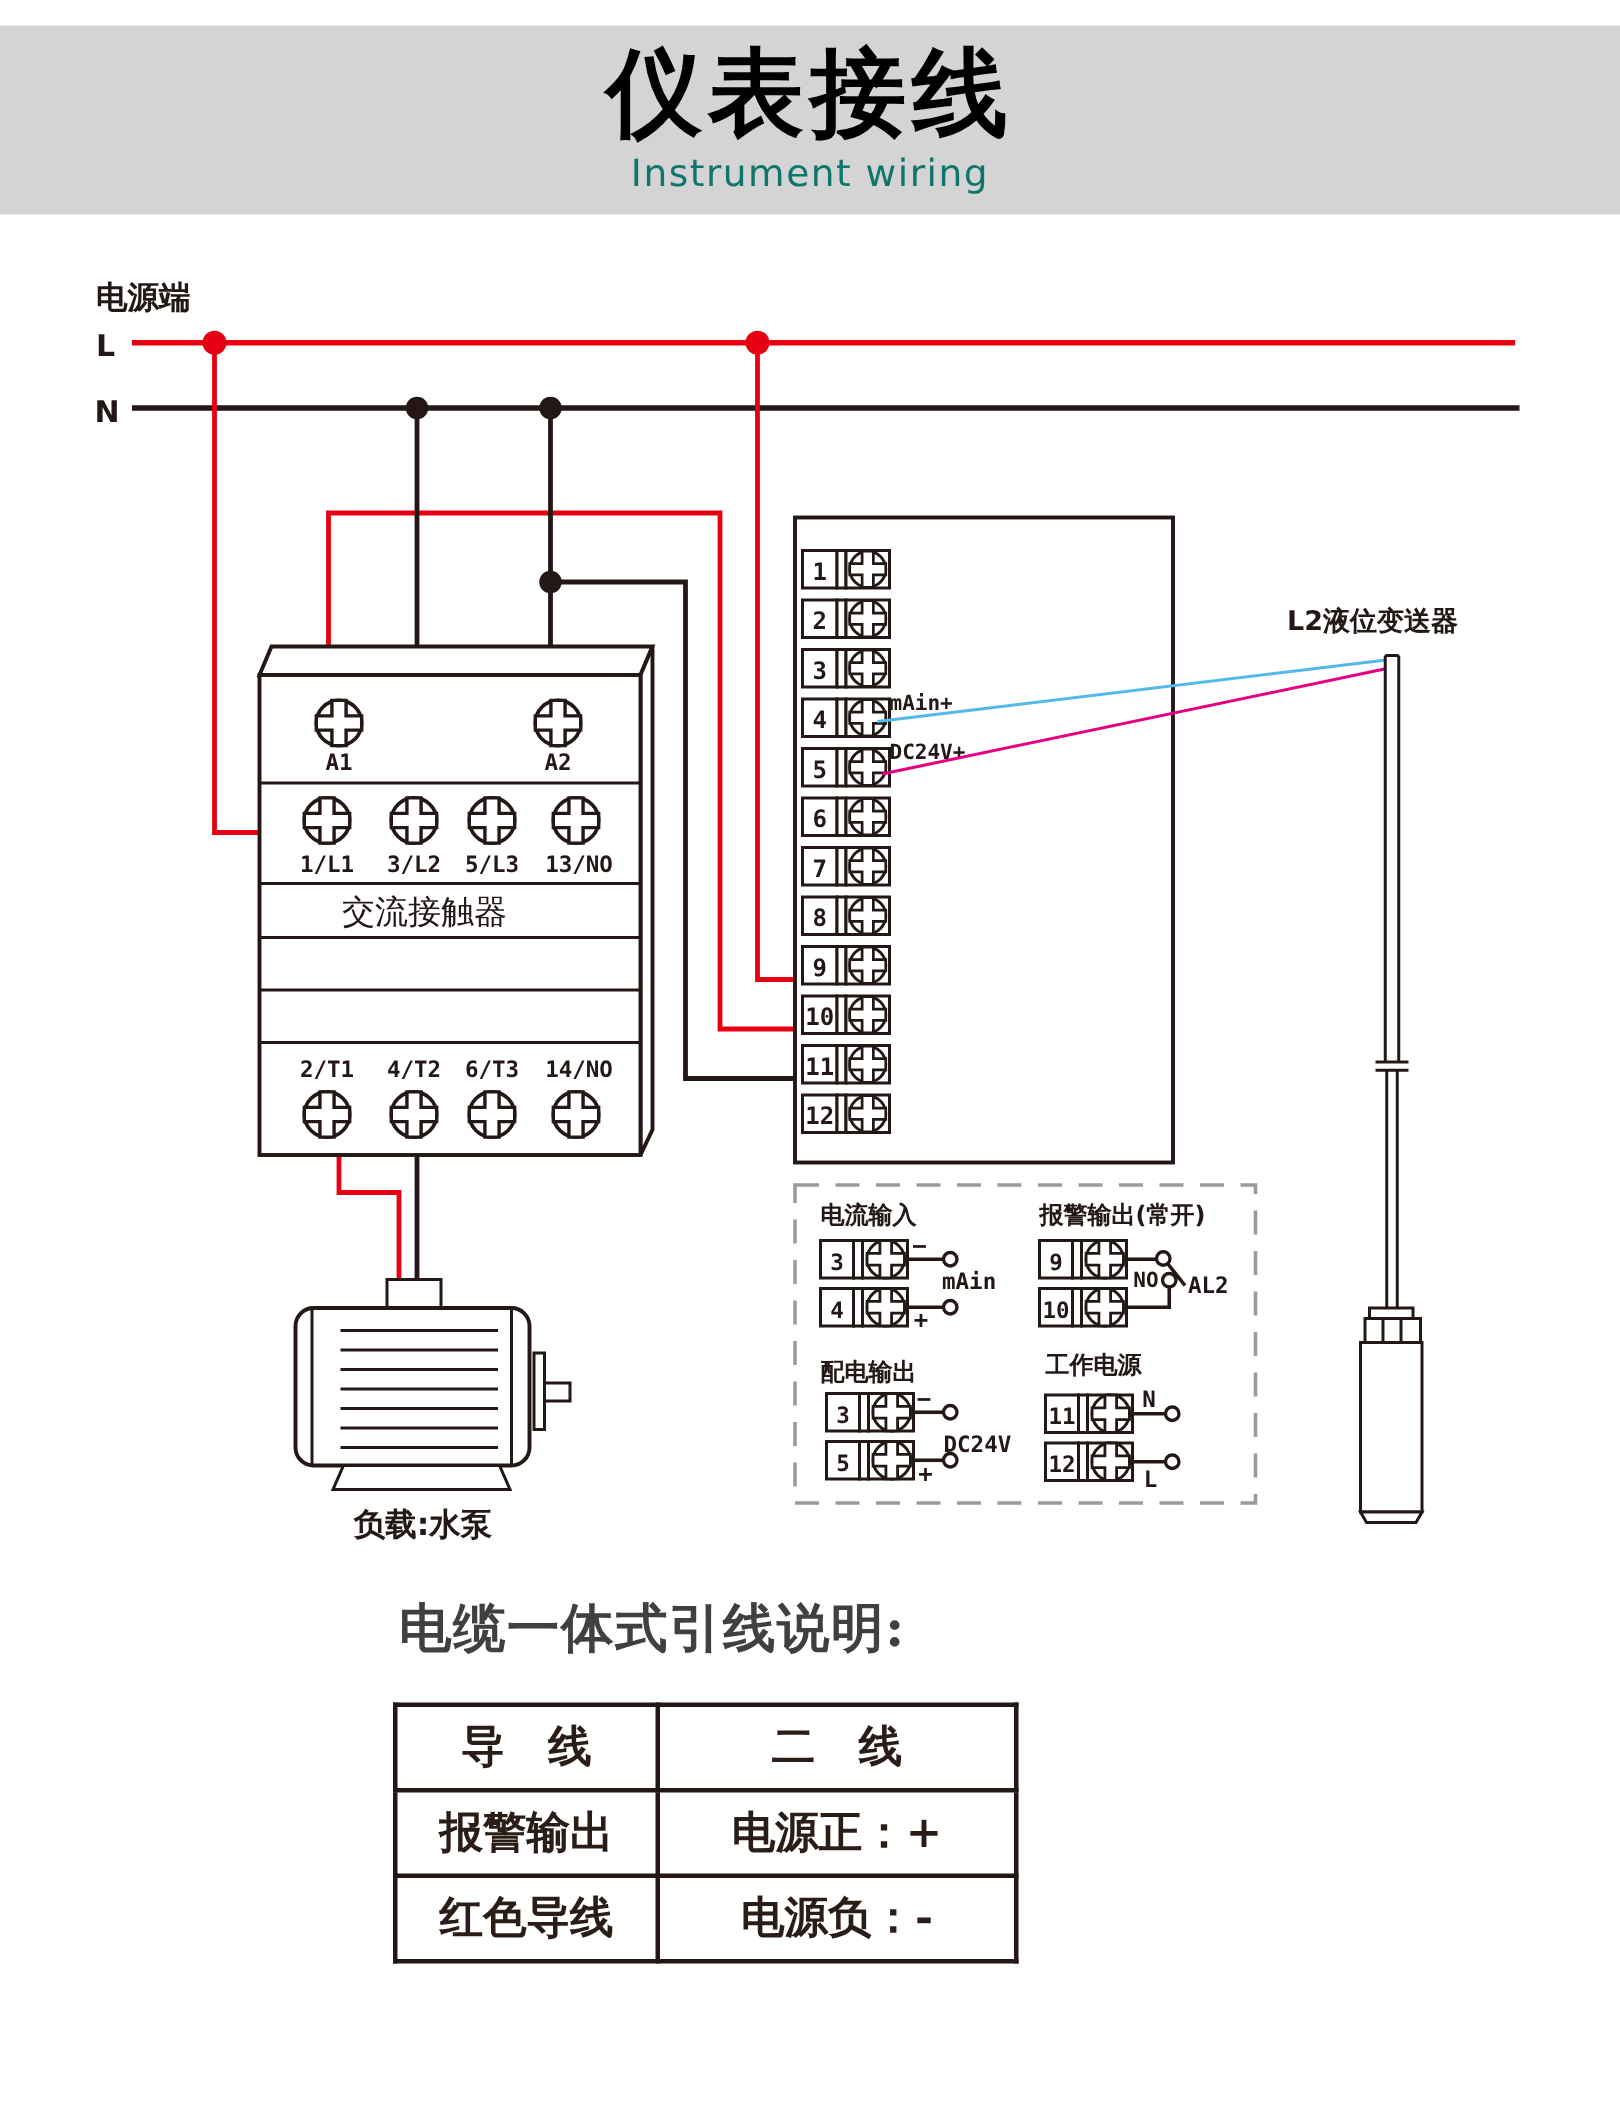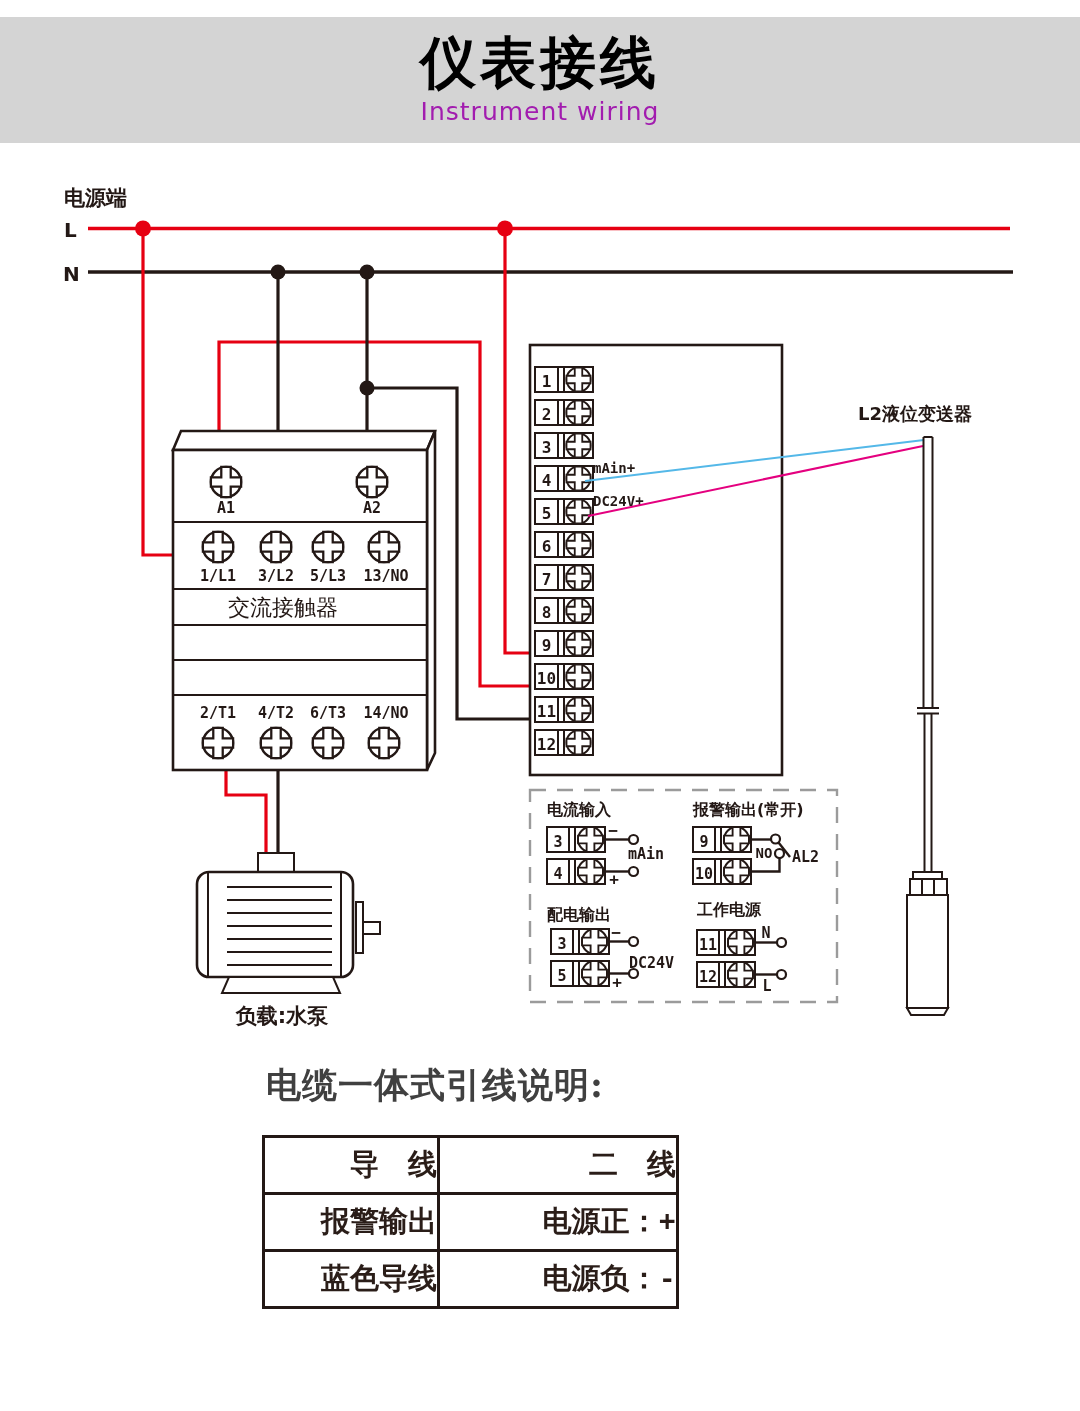--- a/index.html
+++ b/index.html
@@ -1,22 +1,22 @@
 <!DOCTYPE html>
 <html><head>
 <meta charset="utf-8">
 <style>
   html,body{margin:0;padding:0;background:#fff;}
   .page{position:relative;width:1080px;height:1411px;background:#ffffff;overflow:hidden;
         font-family:"DejaVu Sans",sans-serif;color:#231815;}
   
   .band{position:absolute;left:0;top:17px;width:1080px;height:126px;background:#d4d4d4;
         display:flex;flex-direction:column;align-items:center;justify-content:center;}
-  .band .title{font-size:56px;font-weight:bold;color:#000;letter-spacing:4px;line-height:1;}
-  .band .subtitle{font-size:25px;color:#a21caf;font-weight:normal;margin-top:6px;letter-spacing:1px;}
+  .band .title{font-size:64px;font-weight:bold;color:#000;letter-spacing:4px;line-height:1;}
+  .band .subtitle{font-size:25px;color:#0f766e;font-weight:normal;margin-top:6px;letter-spacing:1px;}
   
   .diagram{position:absolute;left:0;top:0;width:1080px;height:1411px;}
   
   .w{fill:none;stroke-width:3.2;stroke-linejoin:miter;stroke-linecap:butt;}
   .rd{stroke:#e60012;}
   .bk{stroke:#231815;}
   .mainline{stroke-width:3.6;}
   .box{fill:#fff;stroke:#231815;stroke-width:2.6;}
   .cell{fill:#fff;stroke:#231815;stroke-width:2;}
   .thin{fill:none;stroke:#231815;stroke-width:2;}
@@ -30,22 +30,22 @@
   text{fill:#231815;}
   .mono{font-family:"DejaVu Sans Mono",monospace;font-weight:bold;}
   .cjk{font-family:"DejaVu Sans",sans-serif;font-weight:bold;} .t14{font-size:14px;} .t15{font-size:15px;}
   .t16{font-size:16px;} .t18{font-size:18px;} .t21{font-size:21px;font-weight:600;}
   .serif{font-family:"DejaVu Serif",serif;}
   
   .note-title{position:absolute;left:266px;top:1062px;width:420px;
       font-family:"DejaVu Serif",serif;font-weight:bold;font-size:35px;color:#404040;letter-spacing:1px;}
   .wiretable{position:absolute;left:262px;top:1135px;border-collapse:collapse;table-layout:fixed;
       font-family:"DejaVu Serif",serif;font-size:29px;font-weight:600;color:#2a1d18;}
-  .wiretable td{border:3px solid #231815;text-align:right;vertical-align:middle;
-      width:236px;height:54px;padding:0;font-family:Liberation Mono, monospace;}
+  .wiretable td{border:3px solid #231815;text-align:center;vertical-align:middle;
+      width:236px;height:54px;padding:0;}
   .wiretable td:first-child{width:172px;}
   .wiretable{border:3px solid #231815;}
 </style>
 </head>
 <body>
 
 <div class="page">
 
   <div class="band">
     <div class="title">仪表接线</div>
@@ -354,19 +354,19 @@
     <tbody>
       <tr>
         <td>导　线</td>
         <td>二　线</td>
       </tr>
       <tr>
         <td>报警输出</td>
         <td>电源正：+</td>
       </tr>
       <tr>
-        <td>蓝色导线</td>
+        <td>红色导线</td>
         <td>电源负：-</td>
       </tr>
     </tbody>
   </table>
 
 </div>
 
 </body></html>

